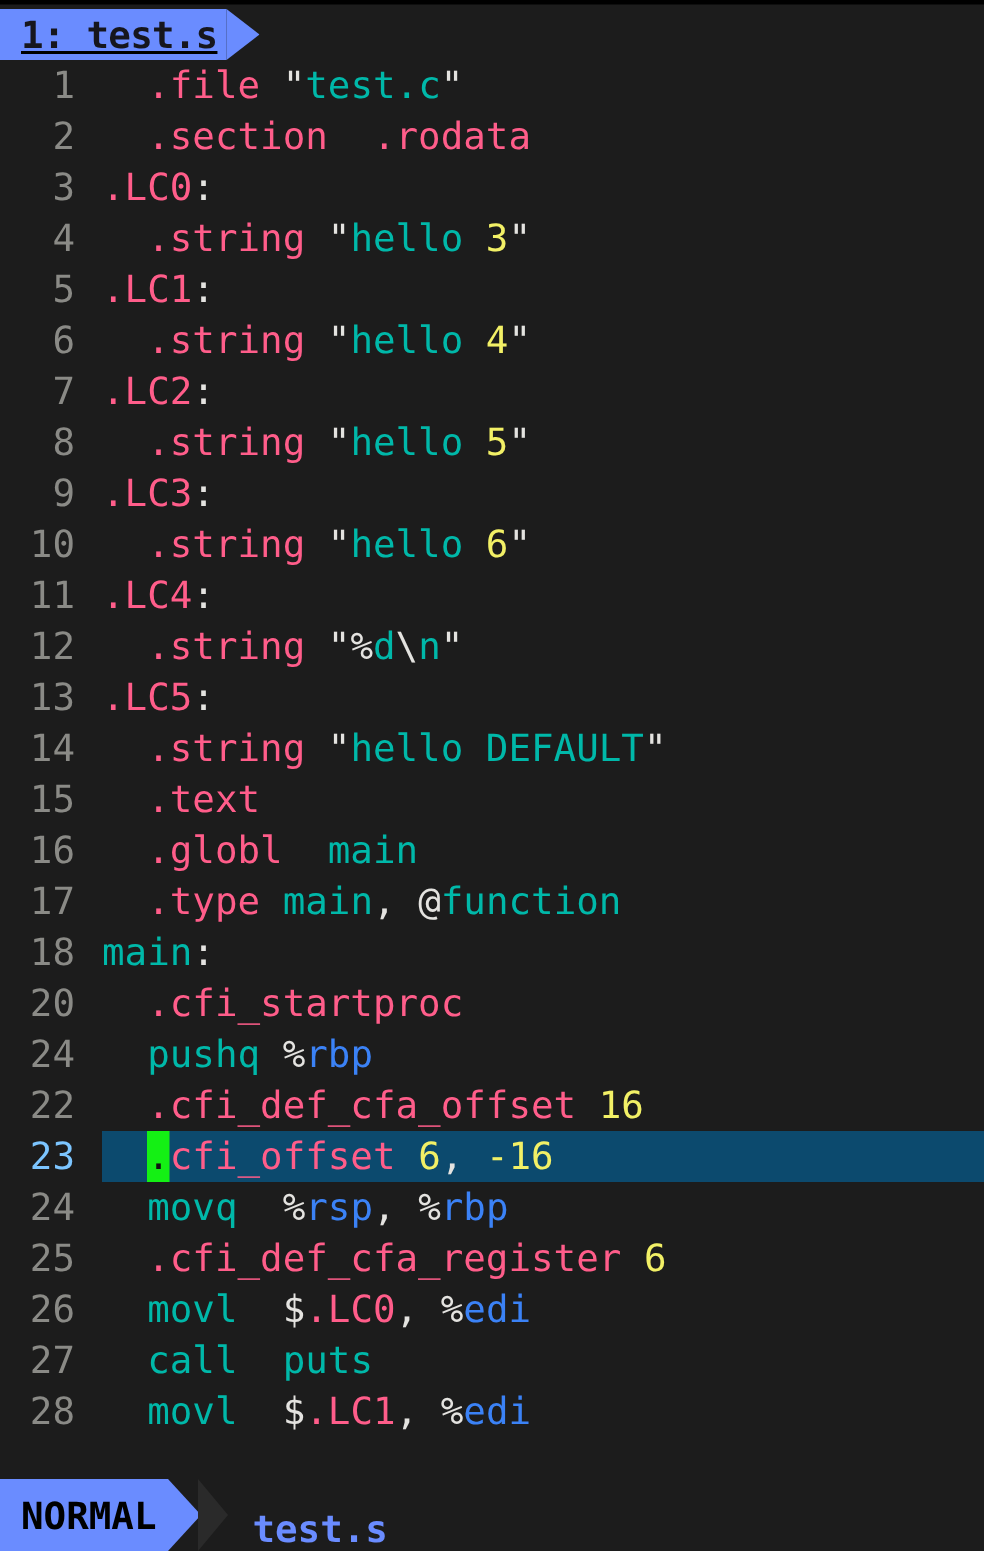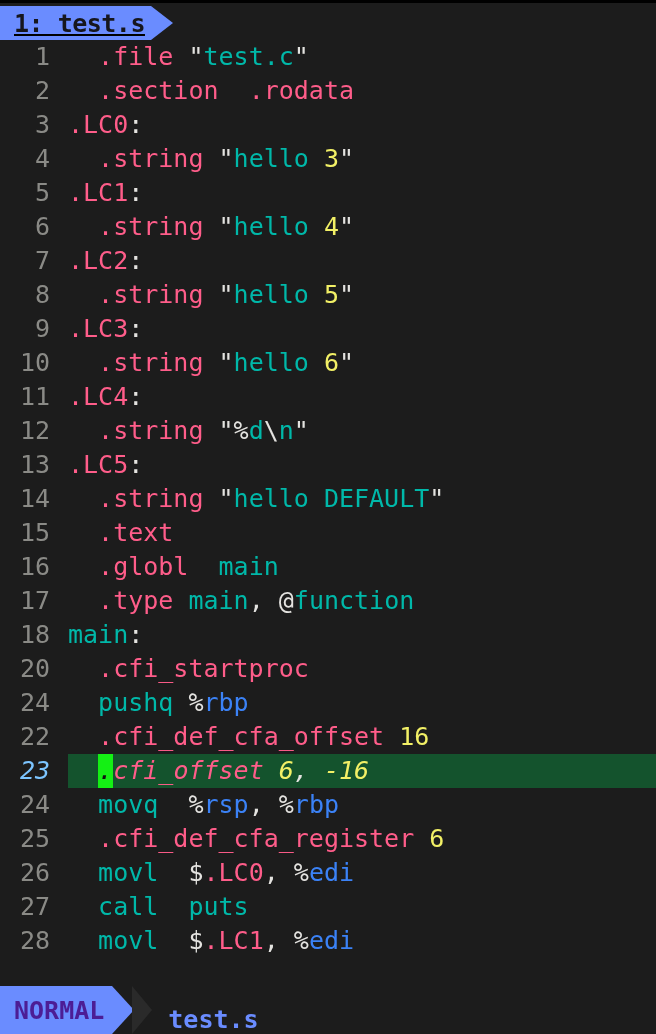--- a/index.html
+++ b/index.html
@@ -67,21 +67,21 @@
     overflow: hidden;
   }
   .code-line {
     height: 34px;
     display: flex;
     align-items: center;
     font-size: 25px;
     line-height: 34px;
     white-space: pre;
   }
-  .code-line.current { background: #14532d; font-style: italic; }
+  .code-line.current { background: #0c4a6e; }
   .code-line.current .lnum { background: #1c1c1c; color: #7cc5ff; }
 
   .lnum {
     flex: 0 0 68px;
     width: 68px;
     text-align: right;
     padding-right: 18px;
     box-sizing: border-box;
     color: #8a8a86;
     font-size: 25px;
@@ -113,21 +113,21 @@
     background: #1c1c1c;
     display: flex;
     align-items: stretch;
     font-size: 25px;
     font-weight: 700;
   }
   .st-mode {
     display: flex;
     align-items: center;
     background: #6a8cff;
-    color: #4c1d95;
+    color: #000000;
     padding: 0 8px 0 14px;
     letter-spacing: 0px;
     white-space: nowrap;
   }
   .st-arrow1 {
     width: 0; height: 0;
     border-top: 24px solid transparent;
     border-bottom: 24px solid transparent;
     border-left: 22px solid #6a8cff;
     flex: 0 0 auto;

